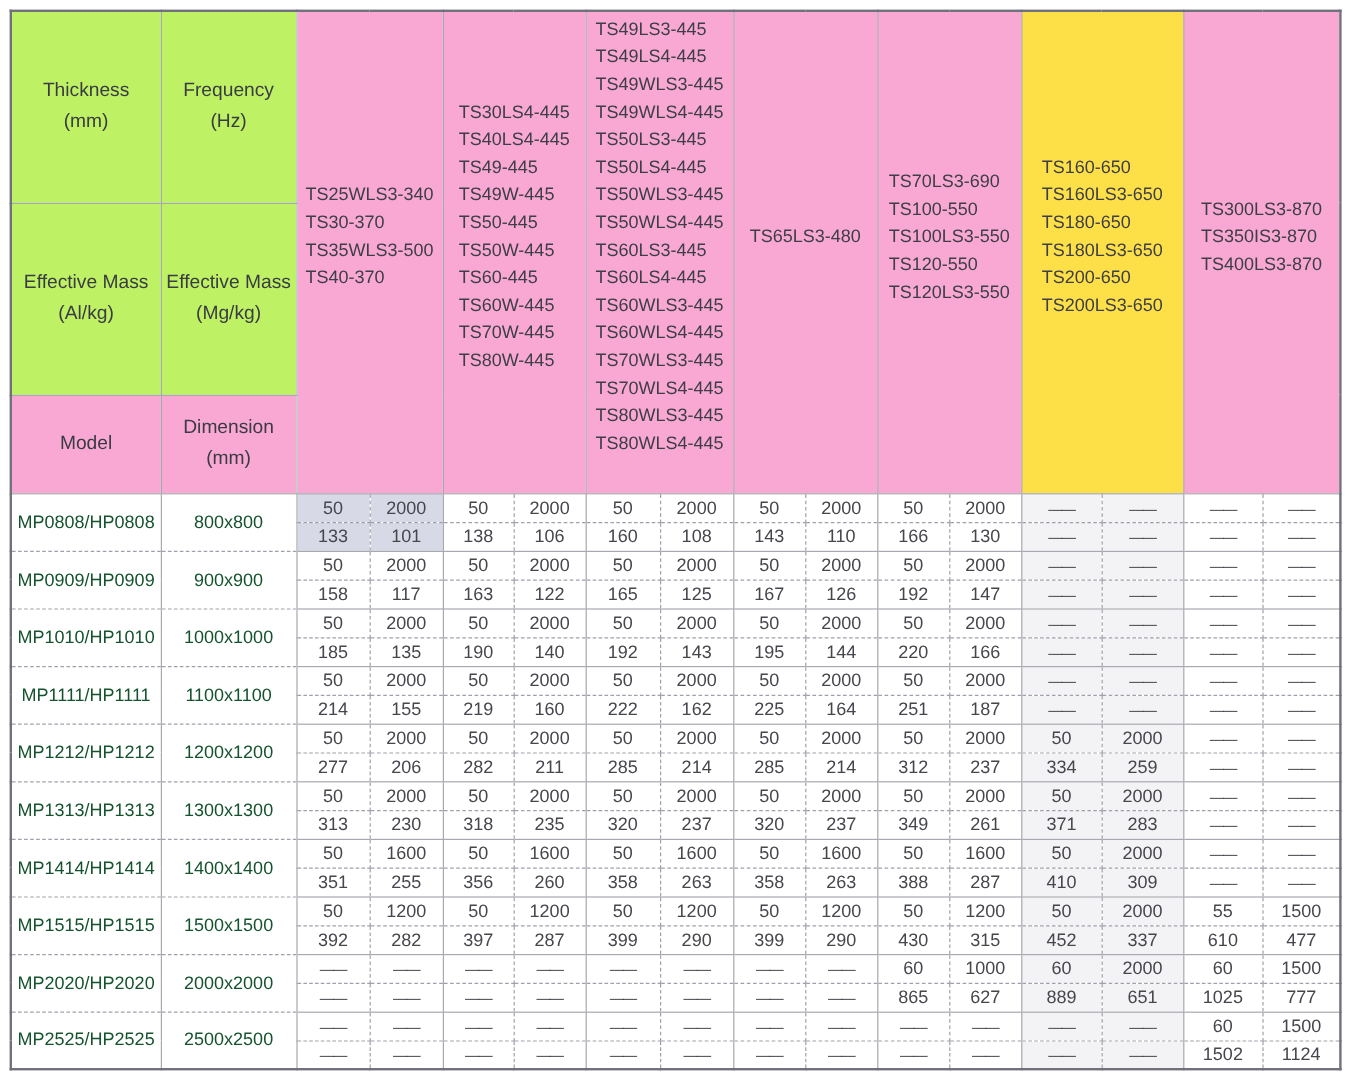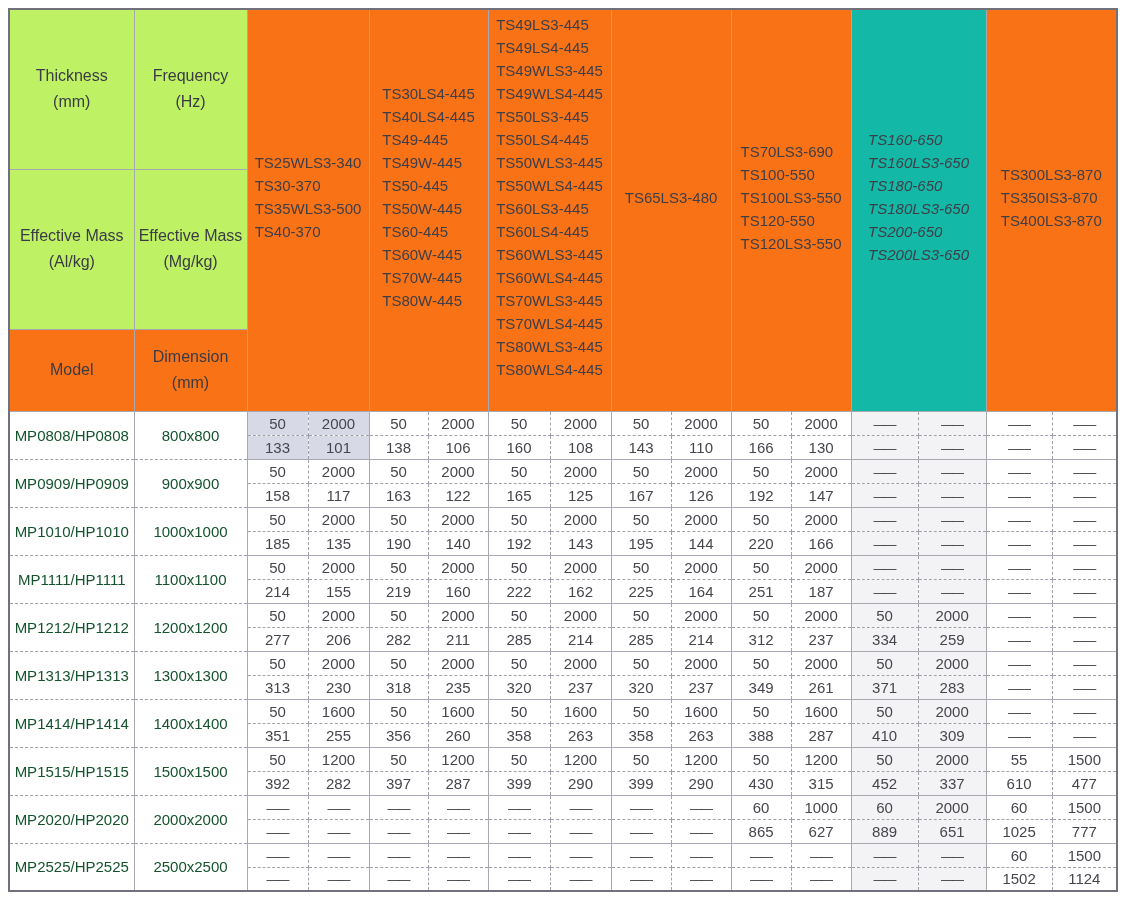--- a/index.html
+++ b/index.html
@@ -5,30 +5,30 @@
   html,body{margin:0;padding:0;background:#ffffff;}
   body{width:1124px;height:902px;position:relative;font-family:"Liberation Sans", sans-serif;}
   .table-wrap{position:absolute;left:8px;top:8px;}
   table.spec{
     table-layout:fixed;border-collapse:collapse;width:1108px;
     border:2px solid #71717c;background:#ffffff;
   }
   th,td{padding:0;margin:0;box-sizing:border-box;overflow:hidden;}
   th{
     border:1px solid #a7a8b0;font-weight:normal;color:#3b3b44;font-size:16px;
-    background:#f97316;text-align:center;vertical-align:middle;
+    background:#f9a8d4;text-align:center;vertical-align:middle;
   }
   tr.hrow1{height:160px;}
   tr.hrow2{height:160px;}
   tr.hrow3{height:82px;}
   th.lav{background:#bef264;}
   th.corner div{line-height:26px;}
   th.product-head{vertical-align:middle;padding-bottom:26px;}
   th.product-head .models{display:inline-block;text-align:left;font-size:15px;line-height:23px;color:#3e3e47;}
-  th.shaded{background:#14b8a6;font-style:italic;}
+  th.shaded{background:#fde047;}
   tbody tr{height:24px;}
   tbody td{
     font-size:15px;color:#46464d;text-align:center;vertical-align:middle;background:#ffffff;
   }
   td.sub-left{border-right:1px dashed #9fa0aa;}
   td.sub-right{border-right:1px solid #a7a8b0;}
   tr.sub-top td{border-bottom:1px dashed #9fa0aa;}
   tr.sub-bottom td{border-bottom:1px solid #a7a8b0;}
   td.model-cell,td.dim-cell{
     border-right:1px solid #a7a8b0;border-bottom:1px solid #a7a8b0;

